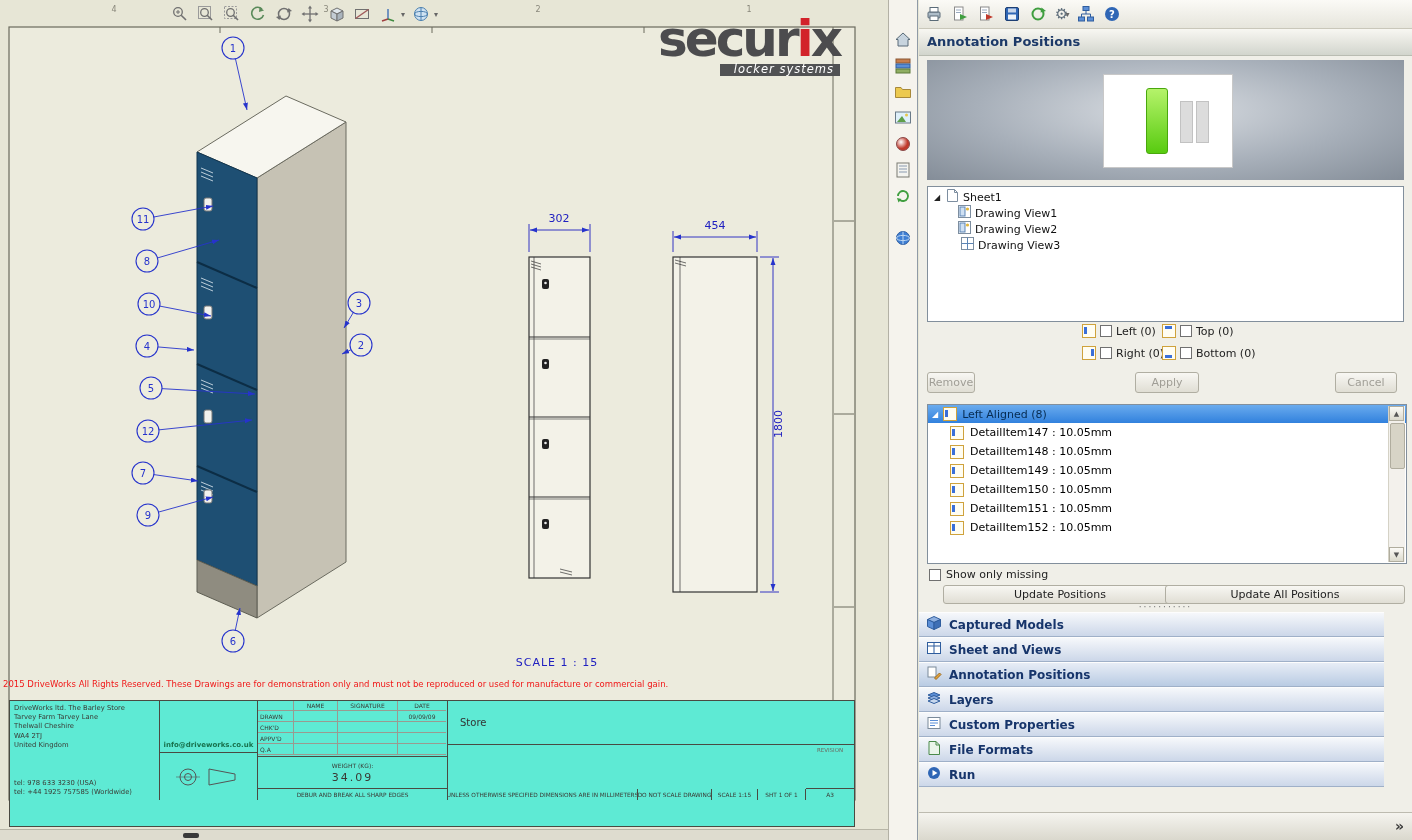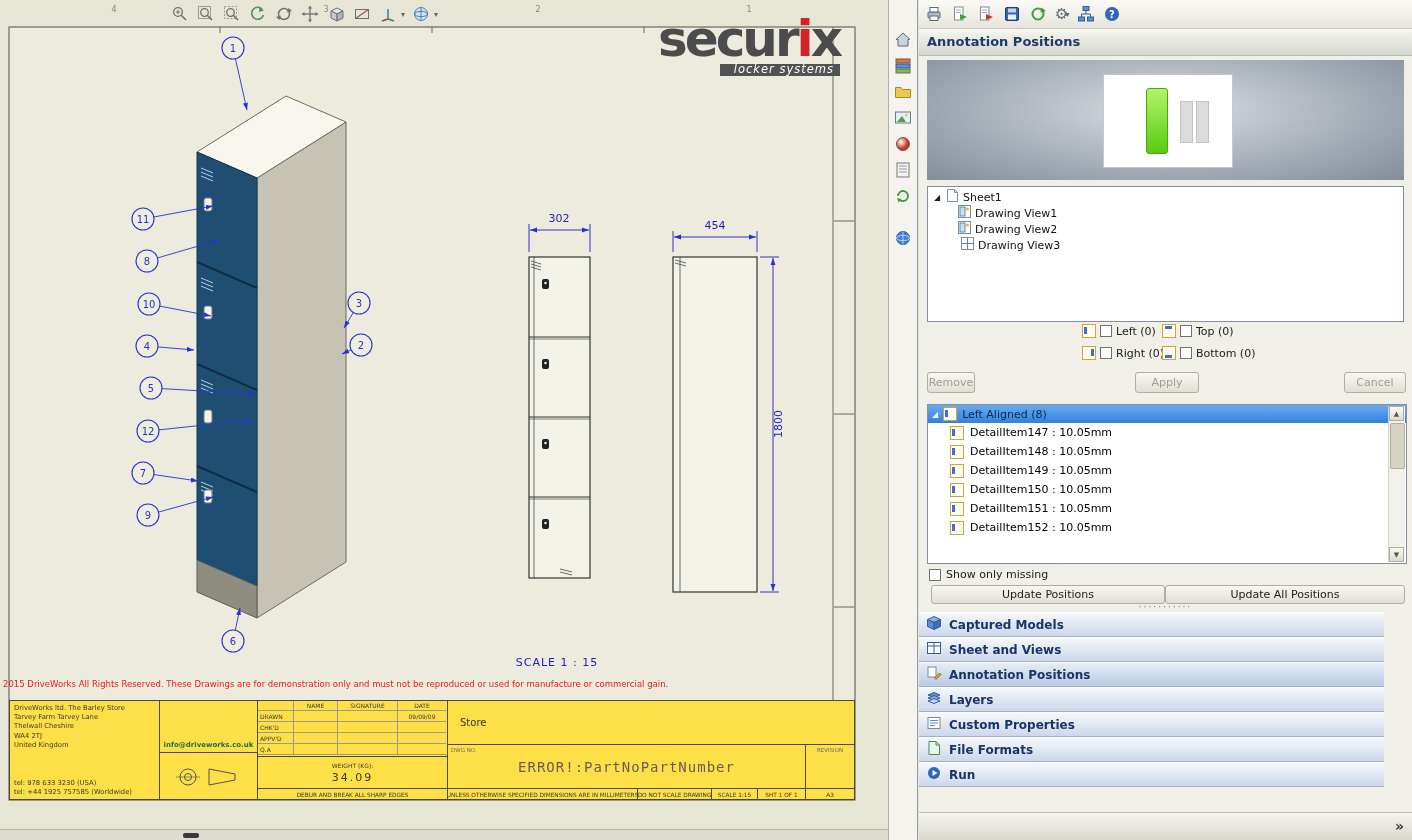--- a/index.html
+++ b/index.html
@@ -11,22 +11,22 @@
   #view-toolbar{position:absolute;left:170px;top:4px;display:flex;align-items:center;gap:6px;}
   .ti{width:20px;height:20px;display:inline-flex;align-items:center;justify-content:center;}
   .caret{font-size:8px;color:#666;margin-left:-3px;}
   #logo{position:absolute;left:616px;top:18px;width:224px;text-align:right;line-height:0.85;}
   #logo .brand{font-size:50px;font-weight:bold;letter-spacing:-3px;color:#4c4c4e;}
   #logo .brand .accent{color:#d2232a;}
   #logo .tagline{display:inline-block;margin-top:3px;background:#515254;color:#fff;
     font-style:italic;font-size:11.5px;padding:1px 6px 2px 14px;letter-spacing:1px;text-align:center;}
   #copyright{position:absolute;left:3px;top:679px;font-size:8.5px;color:#f01818;white-space:nowrap;}
   
-  #tblock{position:absolute;left:9px;top:700px;width:846px;height:100px;box-sizing:border-box;
-    border:1px solid #4a4a42;color:#3a3a34;background:#fde047;}
+  #tblock{position:absolute;left:9px;top:700px;width:846px;height:127px;box-sizing:border-box;
+    border:1px solid #4a4a42;color:#3a3a34;background:#5eead4;}
   #tblock .cell{position:absolute;box-sizing:border-box;border-right:1px solid #4a4a42;border-bottom:1px solid #4a4a42;overflow:hidden;}
   .tb-address{left:0;top:0;width:150px;height:99px;border-bottom:none!important;
     display:flex;flex-direction:column;justify-content:space-between;padding:3px 4px;font-size:6.8px;line-height:1.35;}
   .tb-web{left:150px;top:0;width:98px;height:52px;display:flex;flex-direction:column;align-items:center;justify-content:flex-end;
     color:#17714c;font-weight:bold;font-size:7px;line-height:1.7;gap:40px;}
   .tb-proj{left:150px;top:52px;width:98px;height:47px;border-bottom:none!important;display:flex;align-items:center;justify-content:center;}
   .tb-table{left:248px;top:0;width:190px;height:56px;}
   .tt-row{display:flex;height:11px;}
   .tt-head{height:10px;}
   .tt-c{box-sizing:border-box;border-right:1px solid #9a9a90;border-bottom:1px solid #9a9a90;
@@ -446,24 +446,20 @@
             <div class="tt-c tt-n"></div>
             <div class="tt-c tt-s"></div>
             <div class="tt-c tt-d"></div>
           </div>
       </div>
       <div class="cell tb-weight">
         <div class="wl">WEIGHT (KG):</div>
         <div class="wv">34.09</div>
       </div>
       <div class="cell tb-title">Store</div>
-      <div class="cell tb-dwg">
-        <div class="dl">DWG NO.</div>
-        <div class="pn">ERROR!:PartNoPartNumber</div>
-      </div>
       <div class="cell tb-rev">REVISION</div>
       <div class="cell tb-note" style="left:248px;width:190px;">DEBUR AND BREAK ALL SHARP EDGES</div>
       <div class="cell tb-note" style="left:438px;width:190px;">UNLESS OTHERWISE SPECIFIED DIMENSIONS ARE IN MILLIMETERS</div>
       <div class="cell tb-note" style="left:628px;width:74px;">DO NOT SCALE DRAWING</div>
       <div class="cell tb-note" style="left:702px;width:46px;">SCALE 1:15</div>
       <div class="cell tb-note" style="left:748px;width:48px;">SHT 1 OF 1</div>
       <div class="cell tb-note" style="left:796px;width:48px;border-right:none!important;">A3</div>
     </div>
 
     <div id="dwg-scroll">
@@ -642,21 +638,21 @@
     <div class="alrow abs" style="left:243px;top:346px">
       <span class="alicon al-bottom">
           <i></i>
         </span>
       <span class="ck"></span>
       <span>Bottom (0)</span>
     </div>
 
     <div class="btn disabled" style="left:8px;top:372px;width:48px">Remove</div>
     <div class="btn disabled" style="left:216px;top:372px;width:64px">Apply</div>
-    <div class="btn disabled" style="left:425px;top:372px;width:62px">Cancel</div>
+    <div class="btn disabled" style="left:416px;top:372px;width:62px">Cancel</div>
 
     <div id="annlist">
       <div class="ghead">
         <span class="gexp">◢</span>
         <span class="alicon al-left">
             <i></i>
           </span>
         <span>Left Aligned (8)</span>
       </div>
       <div class="litem">
@@ -700,21 +696,21 @@
         <div id="lthumb"></div>
         <div class="sbtn" style="bottom:0;top:auto">▼</div>
       </div>
     </div>
 
     <div id="missing">
       <span class="ck"></span>
       <span>Show only missing</span>
     </div>
 
-    <div class="btn" style="left:12px;top:585px;width:234px;height:19px">Update Positions</div>
+    <div class="btn" style="left:24px;top:585px;width:234px;height:19px">Update Positions</div>
     <div class="btn" style="left:246px;top:585px;width:240px;height:19px">Update All Positions</div>
 
     <div id="dots">···········</div>
 
     <div id="accordion">
       <div class="acc-item">
         <span><svg width="16" height="16">
               <polygon points="8,1.5 14.5,4.5 8,7.5 1.5,4.5" fill="#8fb0e0" stroke="#2f5d9e"></polygon>
               <polygon points="1.5,4.5 8,7.5 8,14.5 1.5,11.5" fill="#5b8ed6" stroke="#2f5d9e"></polygon>
               <polygon points="14.5,4.5 8,7.5 8,14.5 14.5,11.5" fill="#3f6fb5" stroke="#2f5d9e"></polygon>

